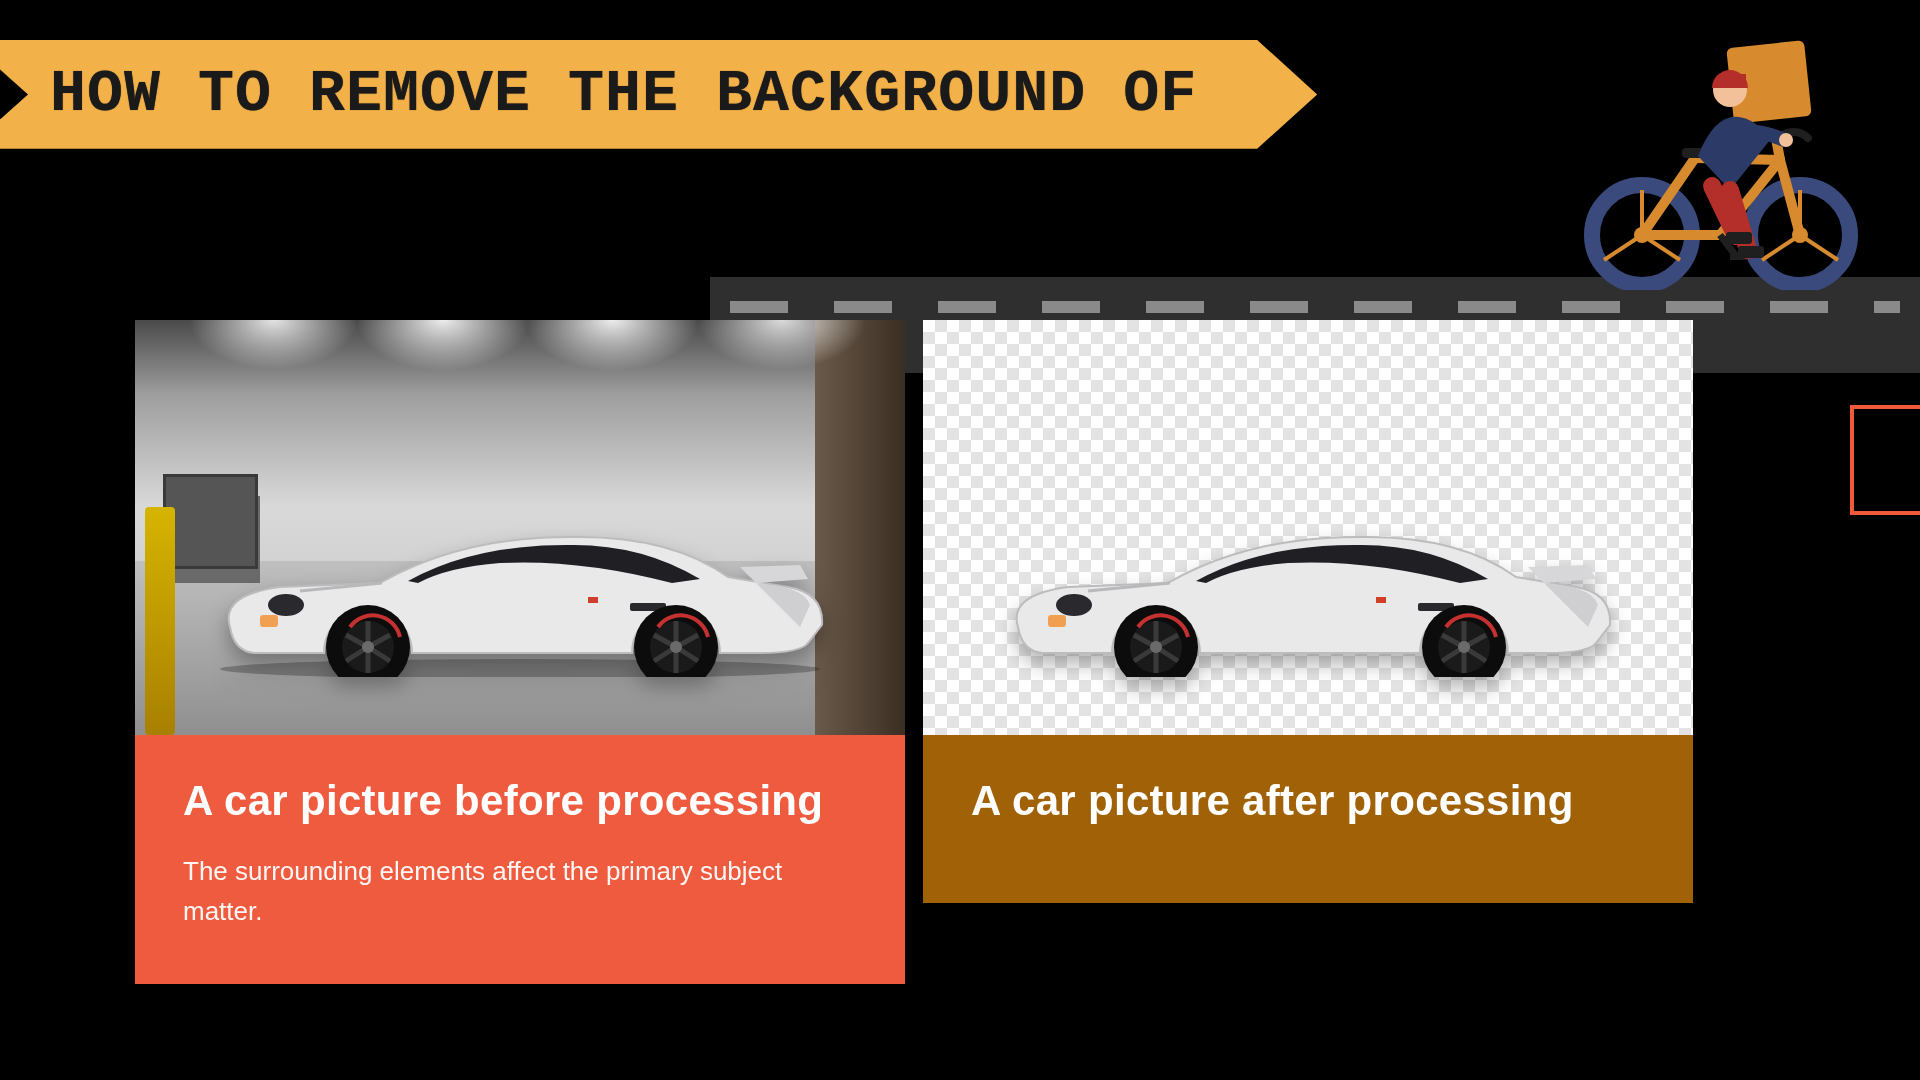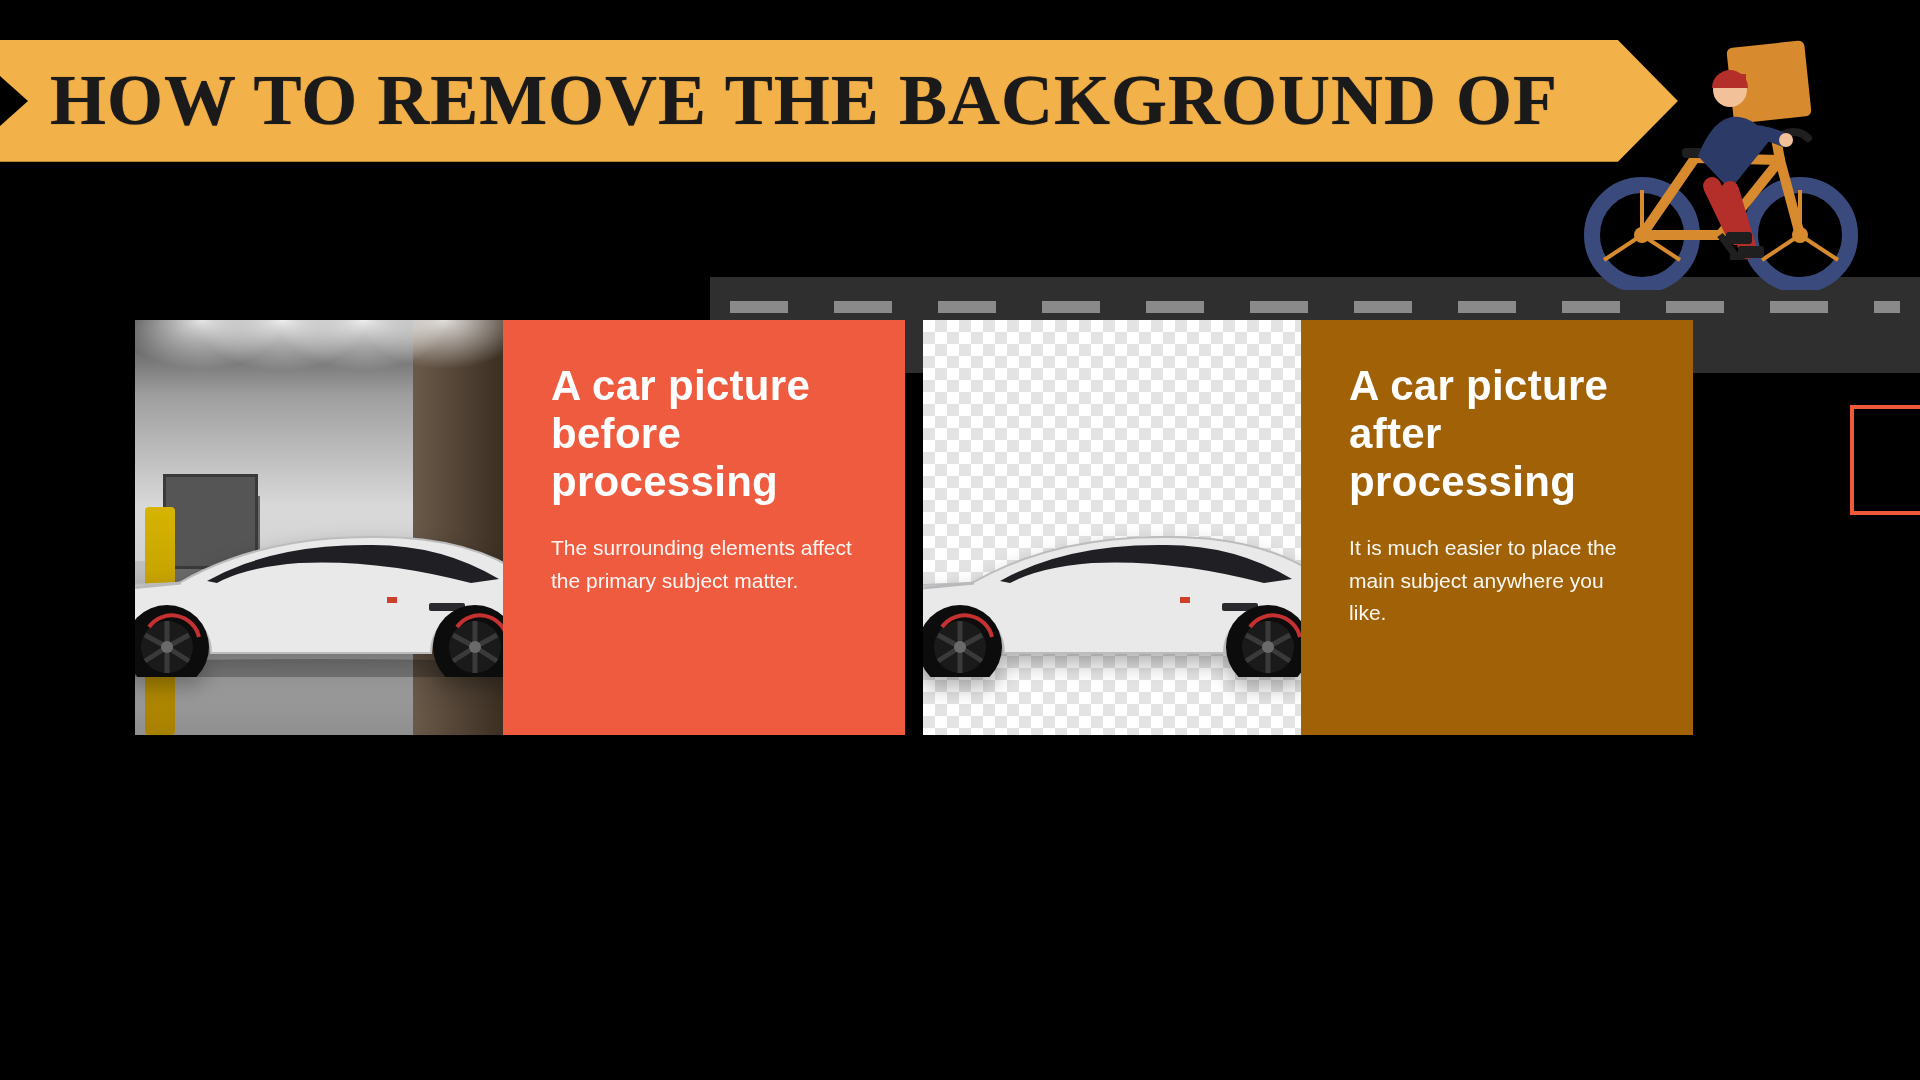--- a/index.html
+++ b/index.html
@@ -17,23 +17,23 @@
   }
   .title-banner .arrow {
     position: absolute;
     left: 0; top: 50%;
     width: 28px; height: 50px;
     transform: translateY(-50%);
     background: #000;
     clip-path: polygon(0 0, 100% 50%, 0 100%);
   }
   .title-text {
-    font-family: Liberation Serif, serif;
+    font-family: Liberation Mono, monospace;
     font-weight: 900;
-    font-size: 72px;
+    font-size: 60px;
     line-height: 1.08;
     letter-spacing: 1px;
     text-transform: uppercase;
     color: #1a1a1a;
     text-shadow: 0 0 1px rgba(0,0,0,.6);
   }
 
   
   .road {
     position: absolute;
@@ -67,21 +67,21 @@
   .cyclist { position: absolute; top: 40px; right: 60px; width: 280px; height: 250px; }
 
   
   .cards {
     position: absolute;
     top: 320px;
     left: 135px;
     display: flex;
     gap: 18px;
   }
-  .card { width: 770px; display: flex; flex-direction: row; }
+  .card { width: 770px; display: flex; flex-direction: column; }
   .card-image {
     width: 100%;
     height: 415px;
     position: relative;
     overflow: hidden;
     background: #c8c8c8;
   }
   
   .garage {
     position: absolute; inset: 0;
@@ -140,21 +140,21 @@
   .caption { padding: 42px 48px 52px; }
   .caption.orange { background: #ef5b3e; color: #fff; }
   .caption.dark   { background: #a16207; color: #fff; }
   .caption h2 {
     font-size: 42px;
     font-weight: 800;
     margin-bottom: 26px;
     letter-spacing: .3px;
   }
   .caption p {
-    font-size: 21px;
+    font-size: 26px;
     line-height: 1.55;
     font-weight: 400;
     opacity: .95;
   }
 </style>
 </head>
 <body>
 
 <div class="title-banner">
   <div class="arrow"></div>
@@ -313,17 +313,16 @@
               <line x1="476" y1="160" x2="454" y2="148"></line>
           </g>
           <circle cx="476" cy="160" r="6" fill="#6a6a6a"></circle>
           <path d="M458 140 A28 28 0 0 1 508 150" stroke="#c53030" stroke-width="4" fill="none"></path>
         </g>
         <rect x="388" y="110" width="10" height="6" fill="#d04028"></rect>
       </svg>
     </div>
     <div class="caption dark">
       <h2>A car picture after processing</h2>
-      <p>It is much easier to place the main subject anywhere you like.</p>
     </div>
   </div>
 
 </div>
 
 </body></html>

